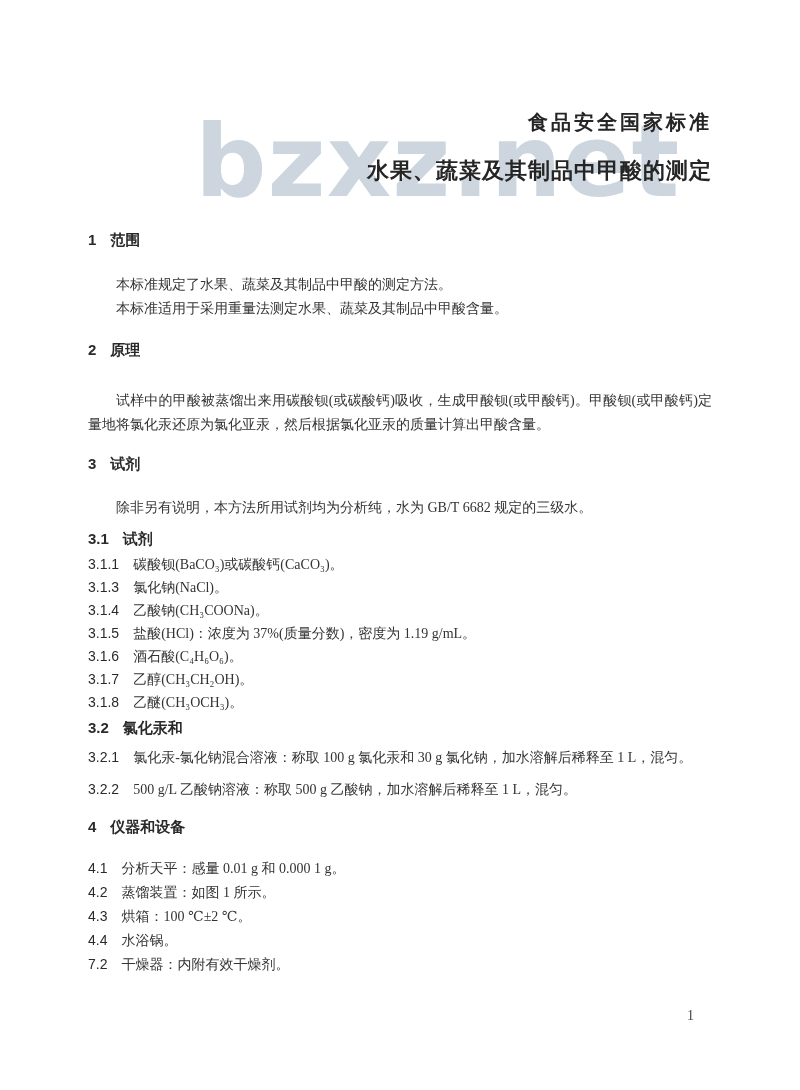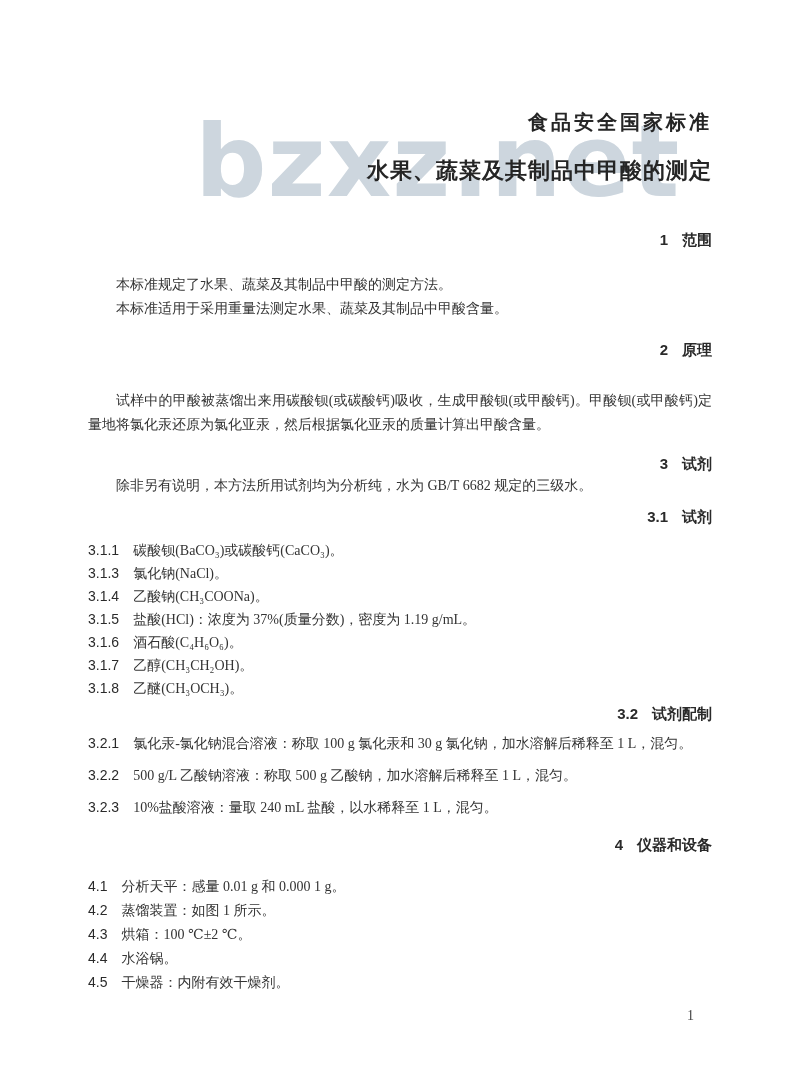--- a/index.html
+++ b/index.html
@@ -73,21 +73,20 @@
     position: relative;
     z-index: 1;
   }
   .sec-h {
     font-family: "Liberation Sans", "DejaVu Sans", sans-serif;
     font-weight: bold;
     font-size: 15px;
     line-height: 20px;
     color: #2a2a2a;
     margin: 0;
-    text-align: right;
   }
   .sec-h .num { margin-right: 14px; }
   .para {
     margin: 0;
     font-size: 14px;
     line-height: 24px;
     text-indent: 2em;
     text-align: justify;
     color: #333333;
   }
@@ -103,23 +102,23 @@
     margin-right: 14px;
     white-space: nowrap;
   }
   .item .itext { flex: 1; }
   
   .h-s1   { margin-top: 44px; }
   .p-s1a  { margin-top: 23px; }
   .h-s2   { margin-top: 19px; }
   .p-s2   { margin-top: 29px; }
   .h-s3   { margin-top: 17px; }
-  .p-s3   { }
+  .p-s3   { margin-top: 22px; }
   .h-s31  { margin-top: 9px; }
-  .items-31 { margin-top: 12px; }
+  .items-31 { margin-top: 4px; }
   .h-s32  { margin-top: 4px; }
   .items-32 { margin-top: 8px; }
   .items-32 .item + .item { margin-top: 9px; }
   .h-s4   { margin-top: 16px; }
   .items-4 { margin-top: 20px; }
   .items-4 .item + .item { margin-top: 1px; }
   
   .page-number {
     position: absolute;
     top: 1008px;
@@ -188,35 +187,31 @@
         <span class="inum">3.1.7</span>
         <span class="itext">乙醇(CH₃CH₂OH)。</span>
       </div>
       <div class="item">
         <span class="inum">3.1.8</span>
         <span class="itext">乙醚(CH₃OCH₃)。</span>
       </div>
     </div>
 
     <h3 class="sec-h h-s32">
-      <span class="num">3.2</span><span>试剂配制</span>
+      <span class="num">3.2</span><span>氯化汞和</span>
     </h3>
     <div class="items-32">
       <div class="item">
         <span class="inum">3.2.1</span>
         <span class="itext">氯化汞-氯化钠混合溶液：称取 100 g 氯化汞和 30 g 氯化钠，加水溶解后稀释至 1 L，混匀。</span>
       </div>
       <div class="item">
         <span class="inum">3.2.2</span>
         <span class="itext">500 g/L 乙酸钠溶液：称取 500 g 乙酸钠，加水溶解后稀释至 1 L，混匀。</span>
       </div>
-      <div class="item">
-        <span class="inum">3.2.3</span>
-        <span class="itext">10%盐酸溶液：量取 240 mL 盐酸，以水稀释至 1 L，混匀。</span>
-      </div>
     </div>
 
     <h3 class="sec-h h-s4">
       <span class="num">4</span><span>仪器和设备</span>
     </h3>
     <div class="items-4">
       <div class="item">
         <span class="inum">4.1</span>
         <span class="itext">分析天平：感量 0.01 g 和 0.000 1 g。</span>
       </div>
@@ -226,21 +221,21 @@
       </div>
       <div class="item">
         <span class="inum">4.3</span>
         <span class="itext">烘箱：100 ℃±2 ℃。</span>
       </div>
       <div class="item">
         <span class="inum">4.4</span>
         <span class="itext">水浴锅。</span>
       </div>
       <div class="item">
-        <span class="inum">4.5</span>
+        <span class="inum">7.2</span>
         <span class="itext">干燥器：内附有效干燥剂。</span>
       </div>
     </div>
 
   </div>
 
   <div class="page-number">1</div>
 
 </div>
 

